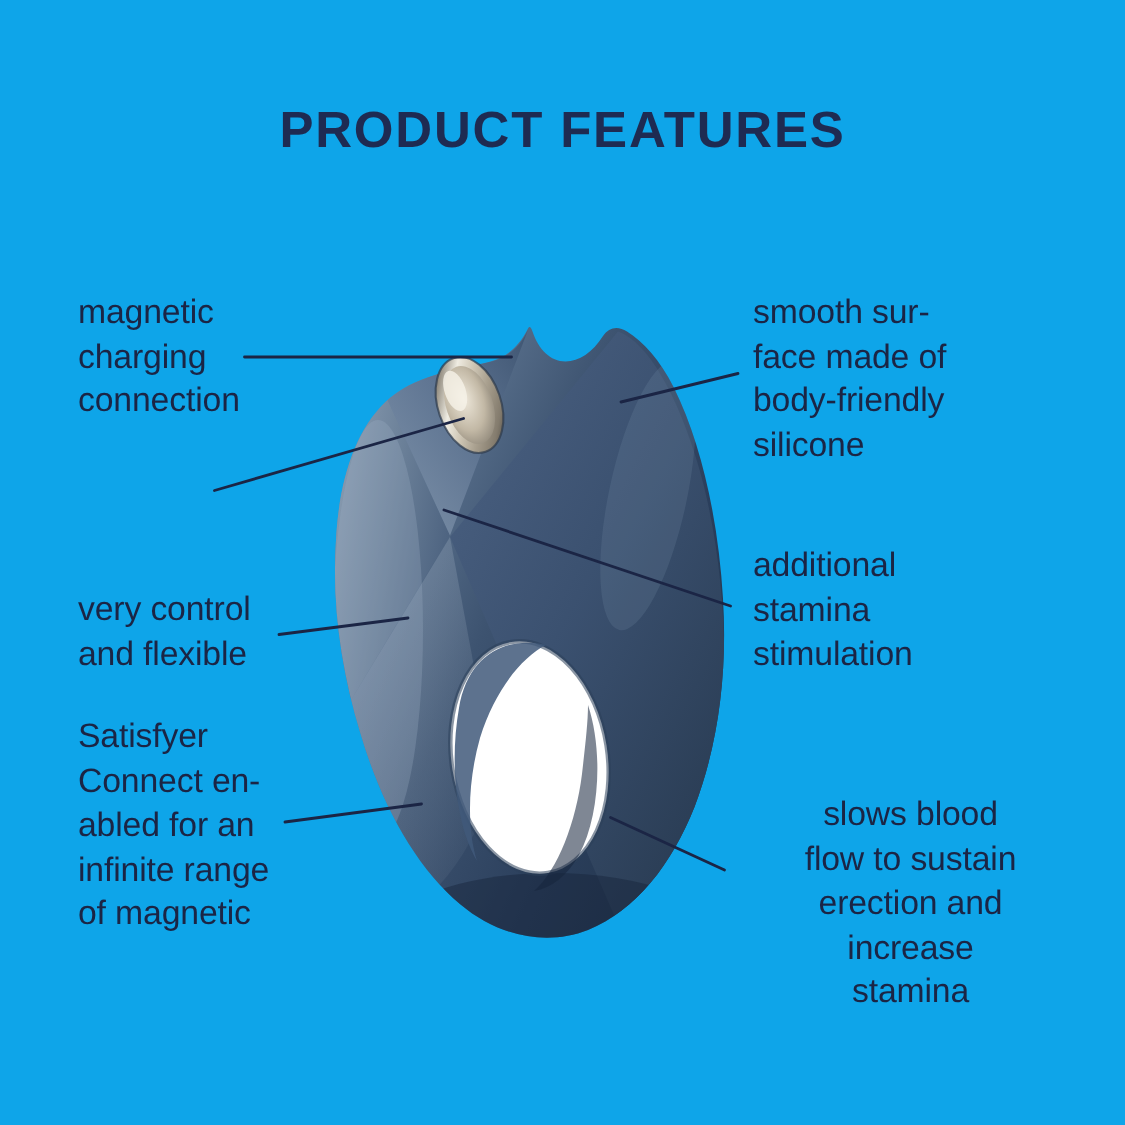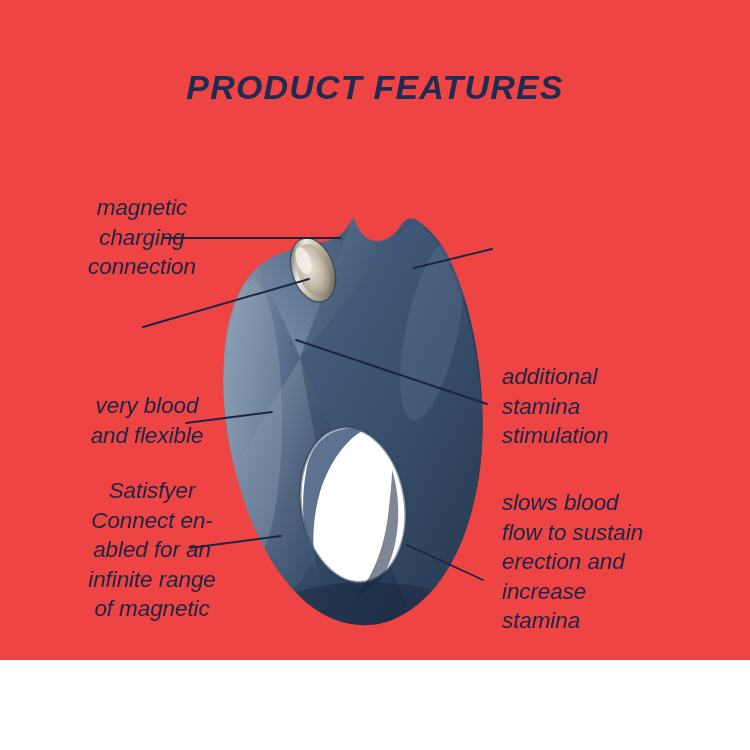--- a/index.html
+++ b/index.html
@@ -4,25 +4,24 @@
 <title>Product Features</title>
 <style>
   html, body {
     margin: 0;
     padding: 0;
     background: #ffffff;
   }
   #page {
     position: relative;
     width: 750px;
-    height: 660px;
-    background: #ef4444;
+    height: 750px;
+    background: #0ea5e9;
     overflow: hidden;
     font-family: "Liberation Sans", sans-serif;
-    font-style: italic;
   }
   #page-title {
     position: absolute;
     top: 68px;
     left: 0;
     width: 750px;
     text-align: center;
     font-size: 34px;
     font-weight: bold;
     letter-spacing: 1.2px;
@@ -31,21 +30,21 @@
   }
   .feature-label {
     position: absolute;
     font-size: 22.5px;
     line-height: 29.5px;
     color: #1b2545;
     font-family: "Liberation Sans", sans-serif;
     white-space: pre-line;
     letter-spacing: -0.1px;
   }
-  .left-label  { text-align: center; }
+  .left-label  { text-align: left; }
   .right-label { text-align: left; }
 
   #product-stage {
     position: absolute;
     left: 0; top: 0;
     width: 750px; height: 750px;
     pointer-events: none;
   }
   #leader-lines {
     position: absolute;
@@ -216,33 +215,37 @@
       <line x1="296" y1="340" x2="487" y2="404"></line>
       <line x1="407" y1="545" x2="483" y2="580"></line>
     </g>
   </svg>
 
   <div class="feature-label left-label" style="left:52px; top:193px; width:180px;">magnetic
 charging
 connection</div>
 
 
-  <div class="feature-label left-label" style="left:52px; top:391px; width:190px;">very blood
+  <div class="feature-label left-label" style="left:52px; top:391px; width:190px;">very control
 and flexible</div>
 
   <div class="feature-label left-label" style="left:52px; top:476px; width:200px;">Satisfyer
 Connect en-
 abled for an
 infinite range
 of magnetic</div>
 
+  <div class="feature-label right-label" style="left:502px; top:193px; width:205px;">smooth sur-
+face made of
+body-friendly
+silicone</div>
 
   <div class="feature-label right-label" style="left:502px; top:362px; width:200px;">additional
 stamina
 stimulation</div>
 
-  <div class="feature-label right-label" style="left:502px; top:488px; width:210px;">slows blood
+  <div class="feature-label right-label" style="left:502px; top:528px; width:210px;text-align:center;">slows blood
 flow to sustain
 erection and
 increase
 stamina</div>
 
 </div>
 
 </body></html>

